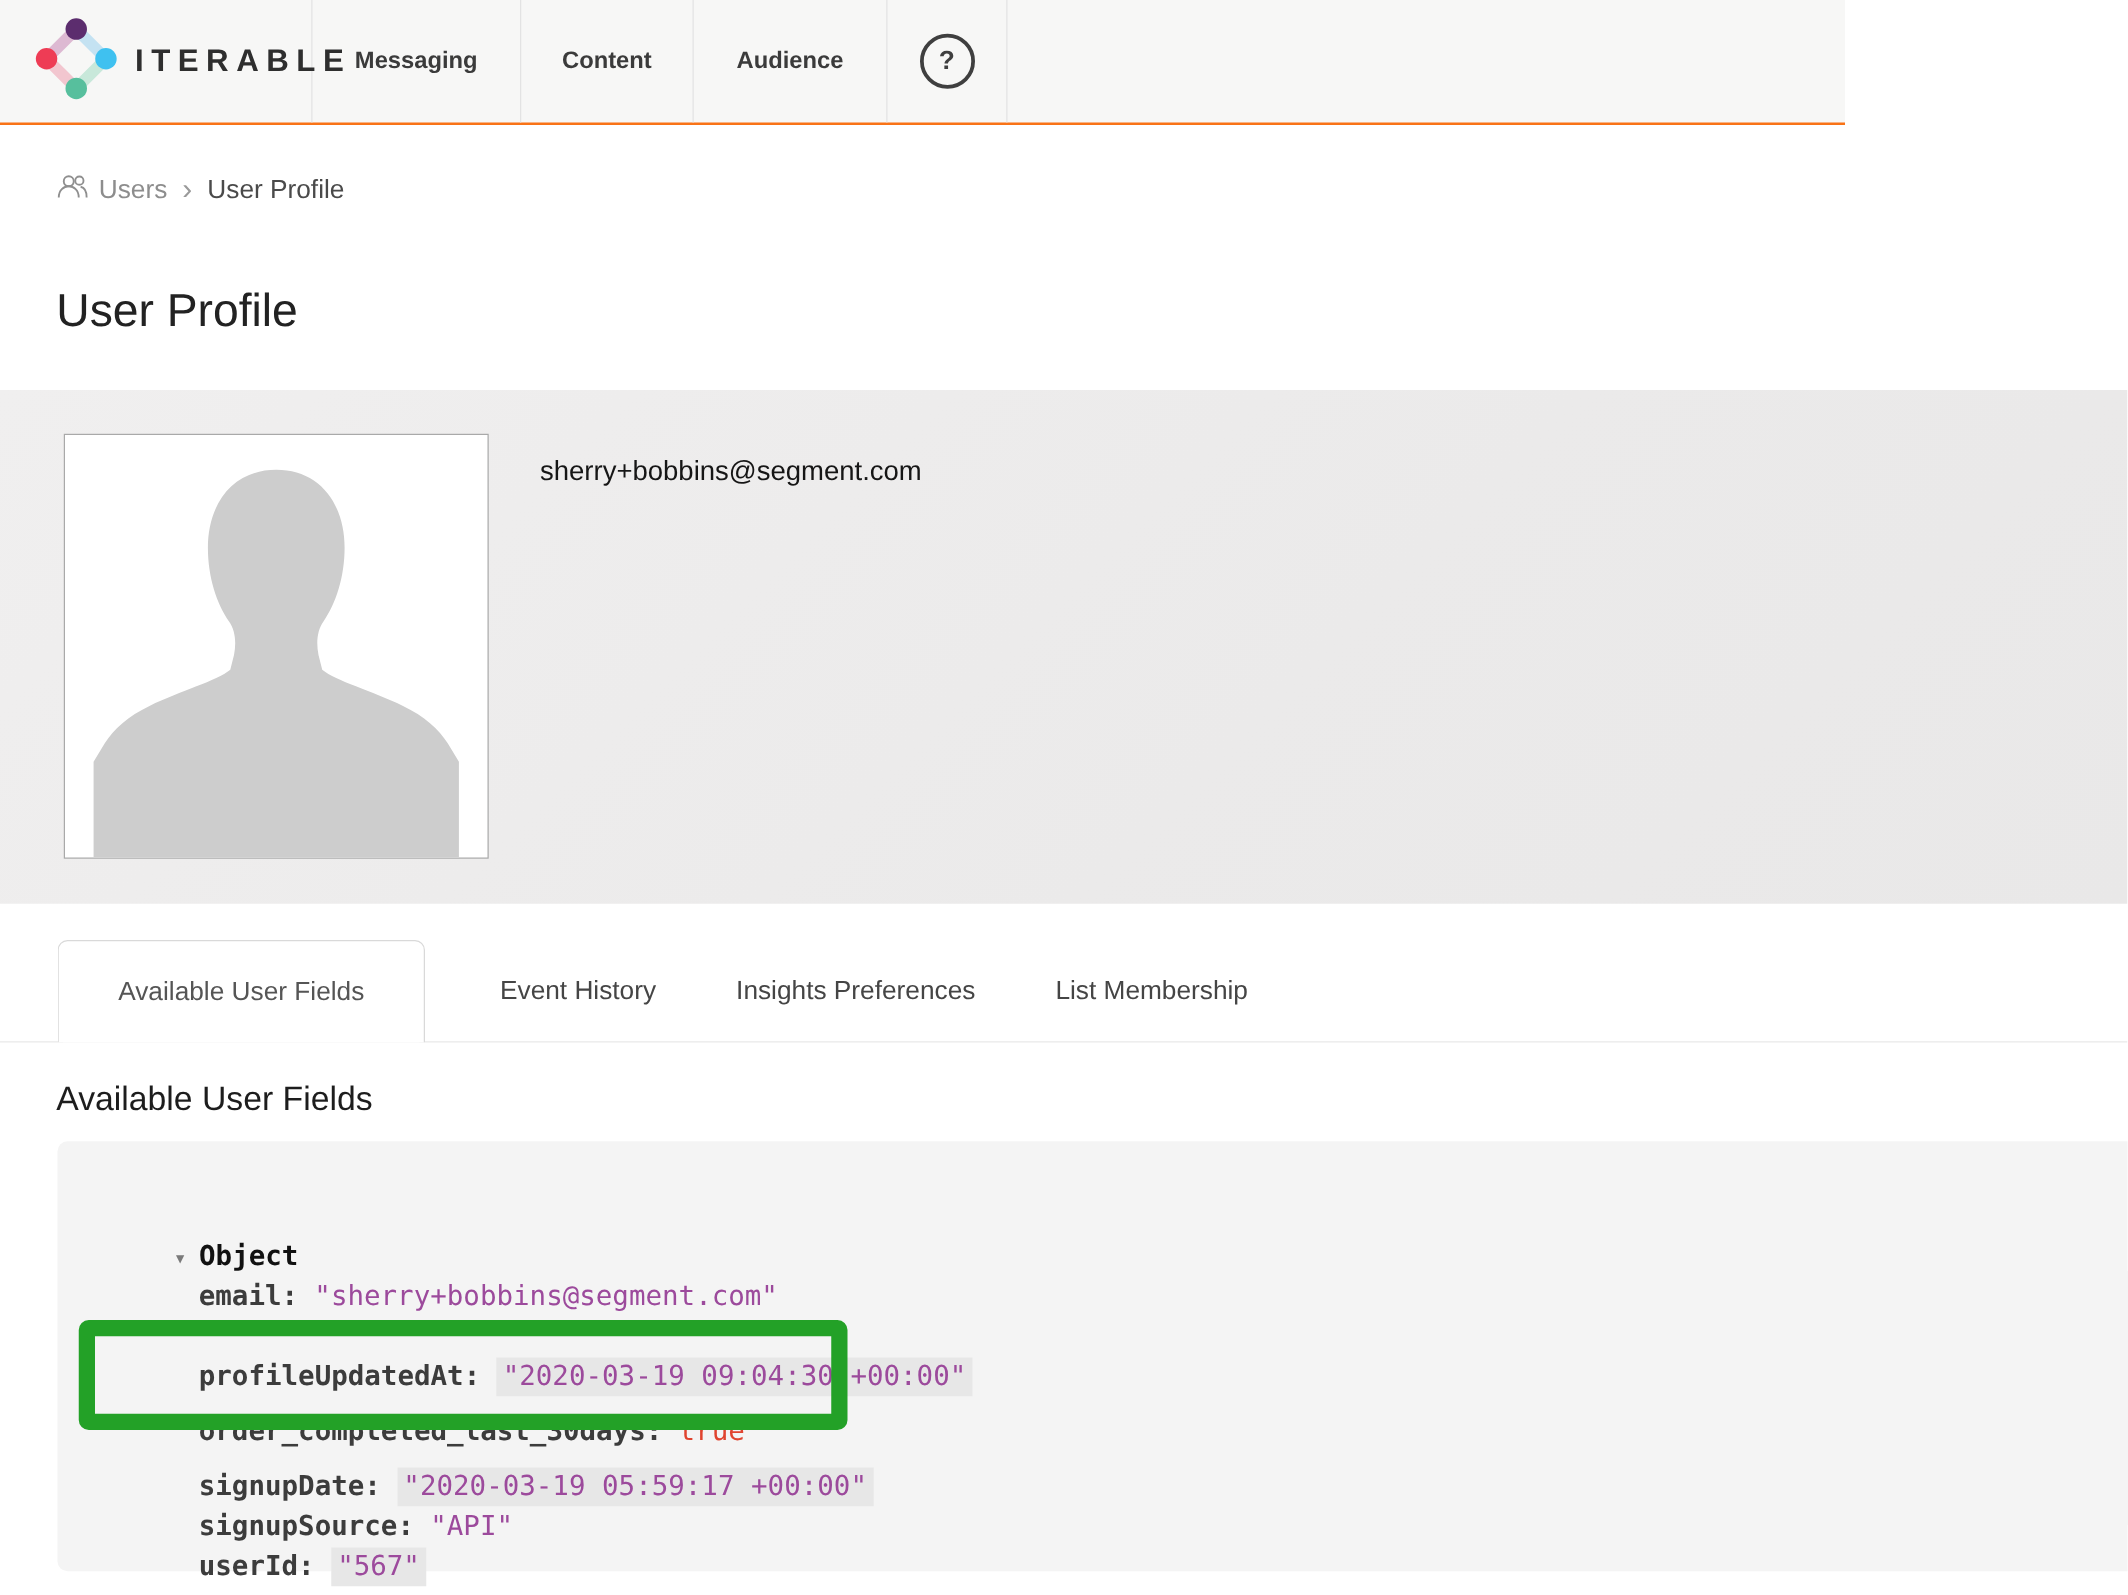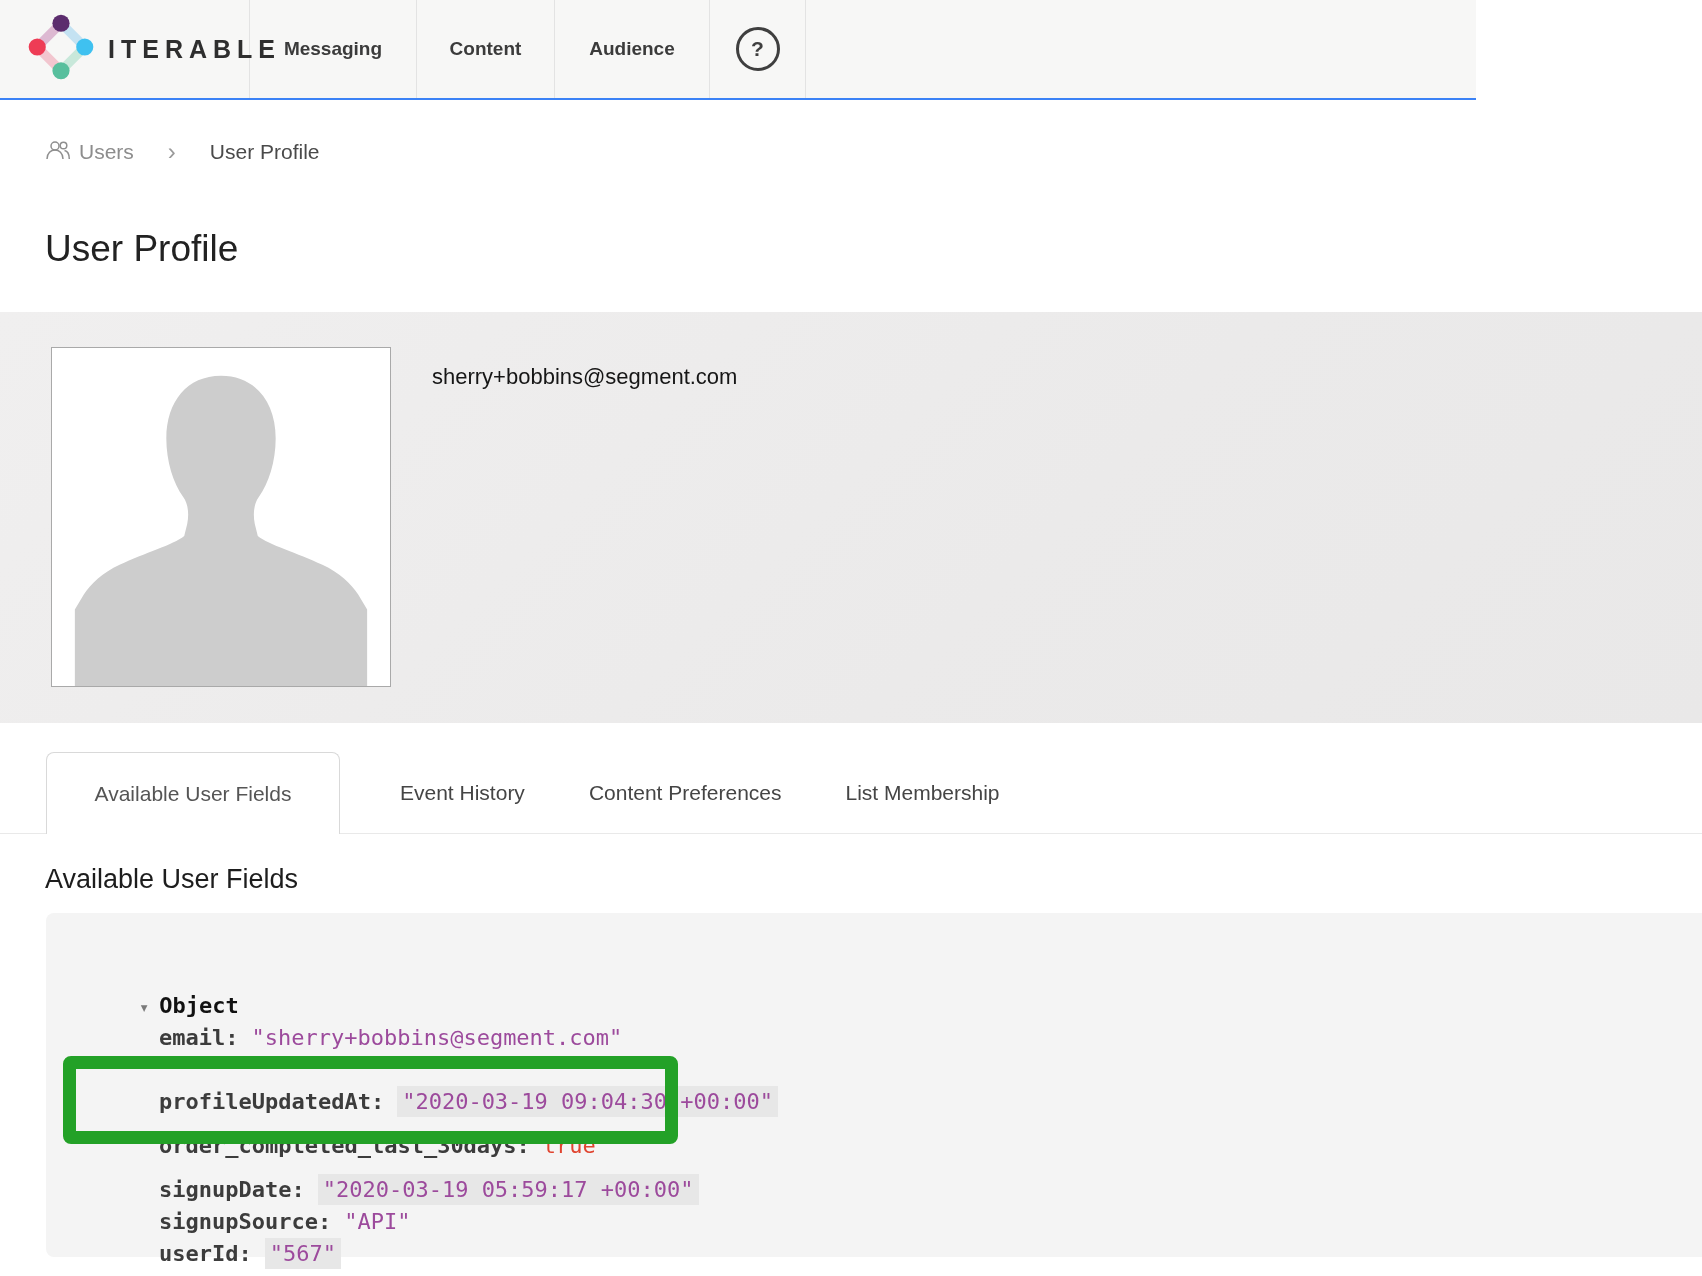--- a/index.html
+++ b/index.html
@@ -4,21 +4,21 @@
 <style>
   html,body{margin:0;padding:0;}
   body{
     width:1702px;height:1276px;position:relative;overflow:hidden;
     background:#ffffff;font-family:"Liberation Sans",sans-serif;
     -webkit-font-smoothing:antialiased;
   }
   
   .topnav{
     position:absolute;left:0;top:0;width:1476px;height:100px;
-    background:#f7f7f6;border-bottom:2px solid #3b82f6;
+    background:#f7f7f6;border-bottom:2px solid #f97316;
     display:flex;align-items:stretch;box-sizing:border-box;
   }
   .brand-cell{
     width:250px;display:flex;align-items:center;gap:14px;
     padding-left:28px;box-sizing:border-box;border-right:1px solid #e3e3e3;
   }
   .brand-word{
     font-size:25px;font-weight:bold;letter-spacing:6px;color:#2e2e2e;
   }
   .nav-item{
@@ -28,21 +28,21 @@
   }
   .help-cell{width:96px;}
   .help-ring{
     width:38px;height:38px;border:3px solid #3f3f3f;border-radius:50%;
     display:flex;align-items:center;justify-content:center;
     font-size:21px;font-weight:800;color:#3f3f3f;
   }
   
   .breadcrumb{
     position:absolute;left:45px;top:136px;height:32px;
-    display:flex;align-items:center;gap:26px;font-size:21px;
+    display:flex;align-items:center;gap:4px;font-size:21px;
   }
   .crumb-users{color:#8d8d8d;display:flex;align-items:center;gap:8px;cursor:pointer;}
   .crumb-sep{color:#9a9a9a;font-size:24px;line-height:1;padding:0 8px;}
   .crumb-current{color:#4a4a4a;}
   
   .page-title{
     position:absolute;left:45px;top:228px;
     font-size:37px;color:#222222;font-weight:normal;
   }
   
@@ -167,21 +167,21 @@
         c10 -14 17 -36 17 -59
         c0 -37 -21 -63 -55 -63 z"></path>
     </svg>
   </div>
   <div class="hero-email">sherry+bobbins@segment.com</div>
 </div>
 
 <div class="tabs">
   <div class="tab active">Available User Fields</div>
   <div class="tab first-inactive">Event History</div>
-  <div class="tab">Content Preferences</div>
+  <div class="tab">Insights Preferences</div>
   <div class="tab">List Membership</div>
 </div>
 
 <div class="section-heading">Available User Fields</div>
 
 <div class="fields-panel">
 
   <div class="code-line" style="top:30px">
     <span class="tri">▾</span><span class="obj">Object</span>
   </div>

